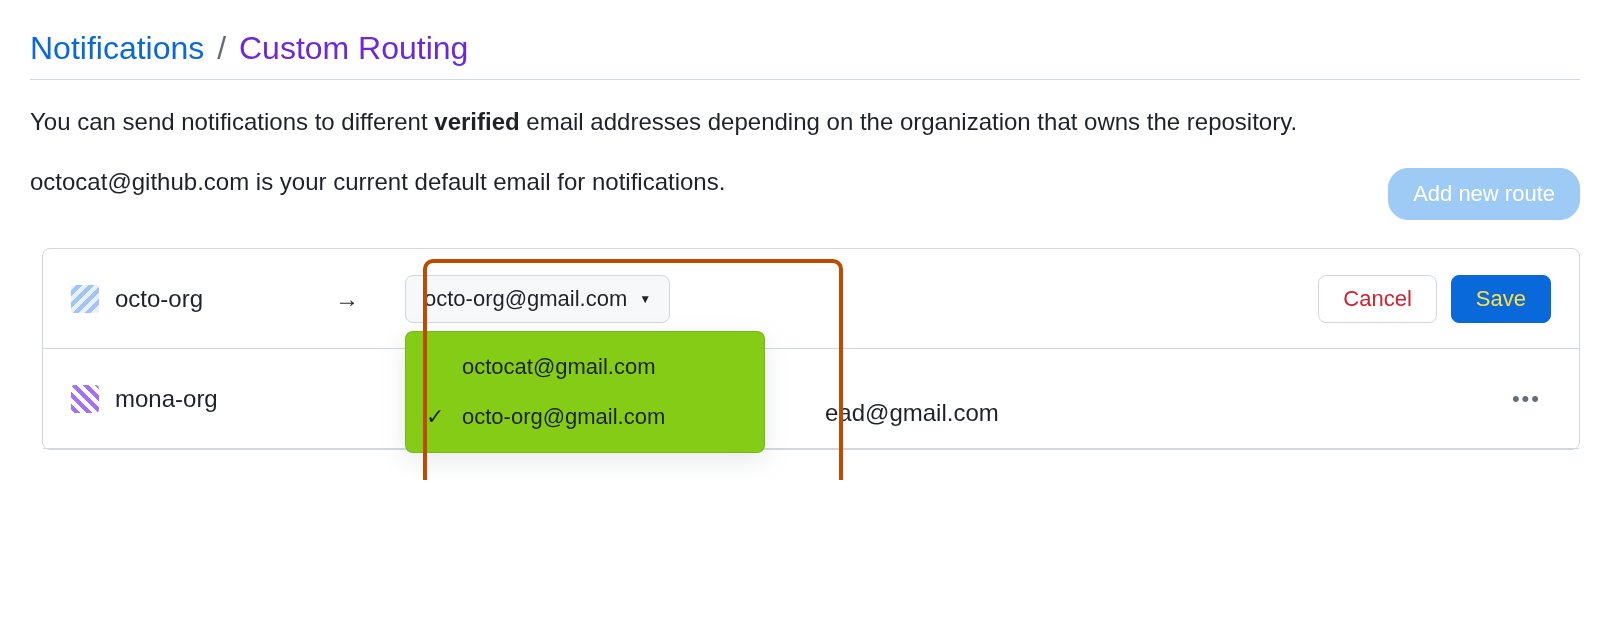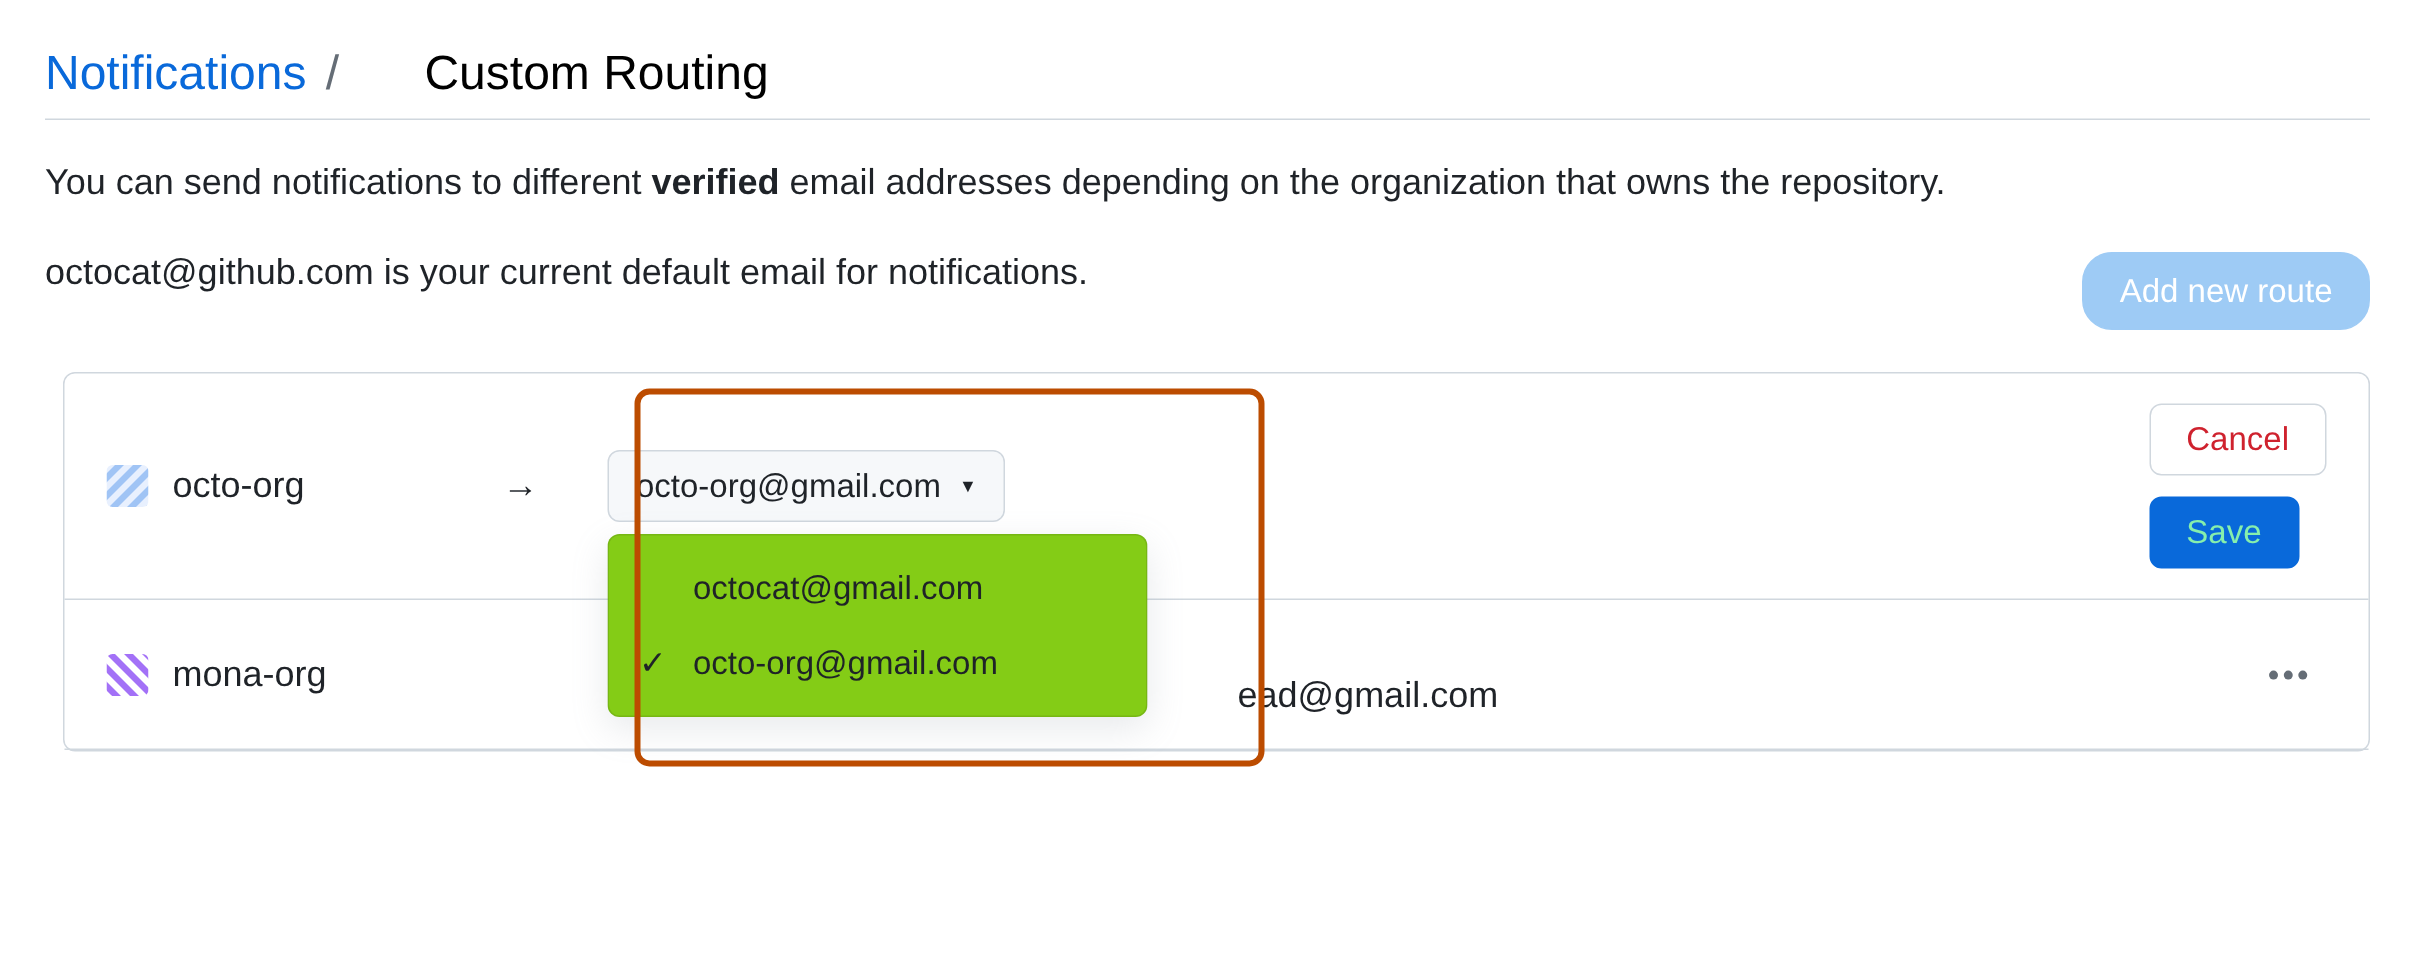--- a/index.html
+++ b/index.html
@@ -27,22 +27,21 @@
     }
     .breadcrumb a {
       color: #0969da;
       text-decoration: none;
     }
     .breadcrumb .sep {
       color: #656d76;
       margin: 0 4px;
     }
     .breadcrumb .current {
-      color: #000000;
-      margin-left: 44px;
+      color: #6d28d9;
     }
     .description {
       font-size: 24px;
       color: #1f2328;
       line-height: 1.5;
       margin-top: 24px;
       margin-bottom: 28px;
     }
     .description .bold {
       font-weight: 600;
@@ -133,37 +132,36 @@
       color: #1f2328;
       cursor: pointer;
       gap: 12px;
     }
     .caret-down {
       font-size: 12px;
     }
     .actions {
       display: flex;
       gap: 14px;
-      align-items: flex-start;
-      flex-shrink: 0;
-      flex-direction: column;
+      align-items: center;
+      flex-shrink: 0;
     }
     .btn-cancel {
       background: #ffffff;
       color: #cf222e;
       border: 1px solid #d0d7de;
       padding: 10px 24px;
       font-size: 22px;
       font-weight: 500;
       border-radius: 8px;
       cursor: pointer;
     }
     .btn-save {
       background: #0969da;
-      color: #86efac;
+      color: #fde047;
       border: 1px solid #0969da;
       padding: 10px 24px;
       font-size: 22px;
       font-weight: 500;
       border-radius: 8px;
       cursor: pointer;
     }
     .kebab {
       font-size: 22px;
       color: #656d76;

